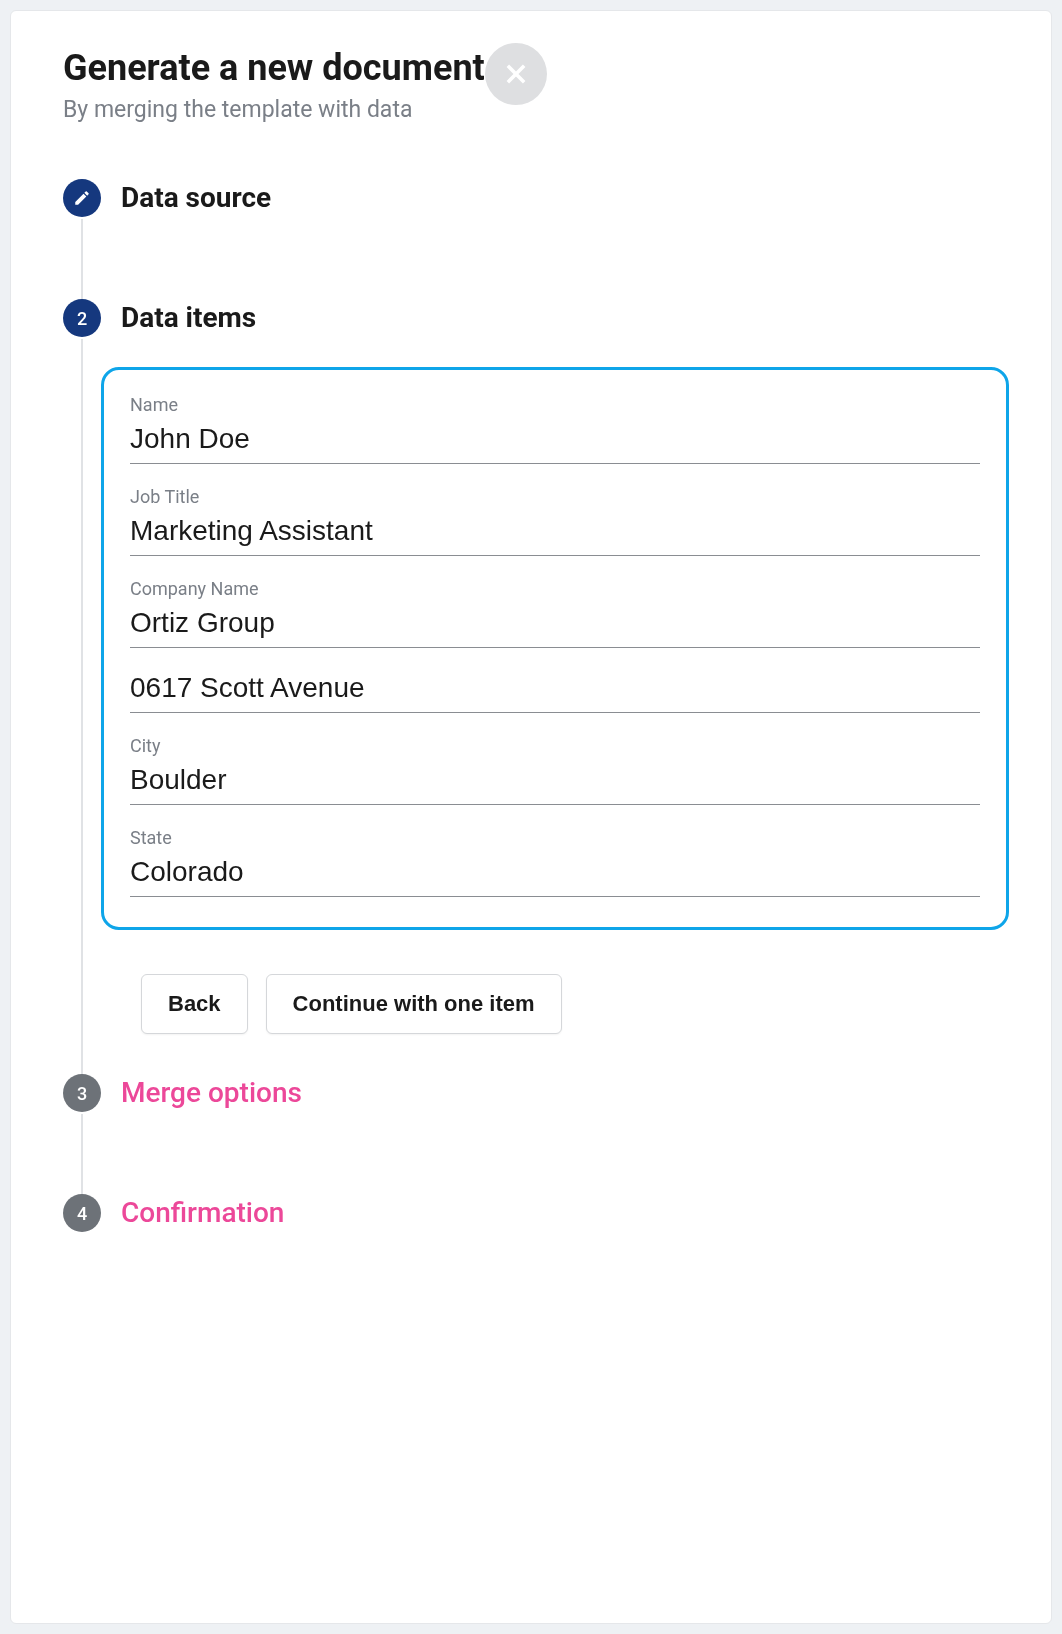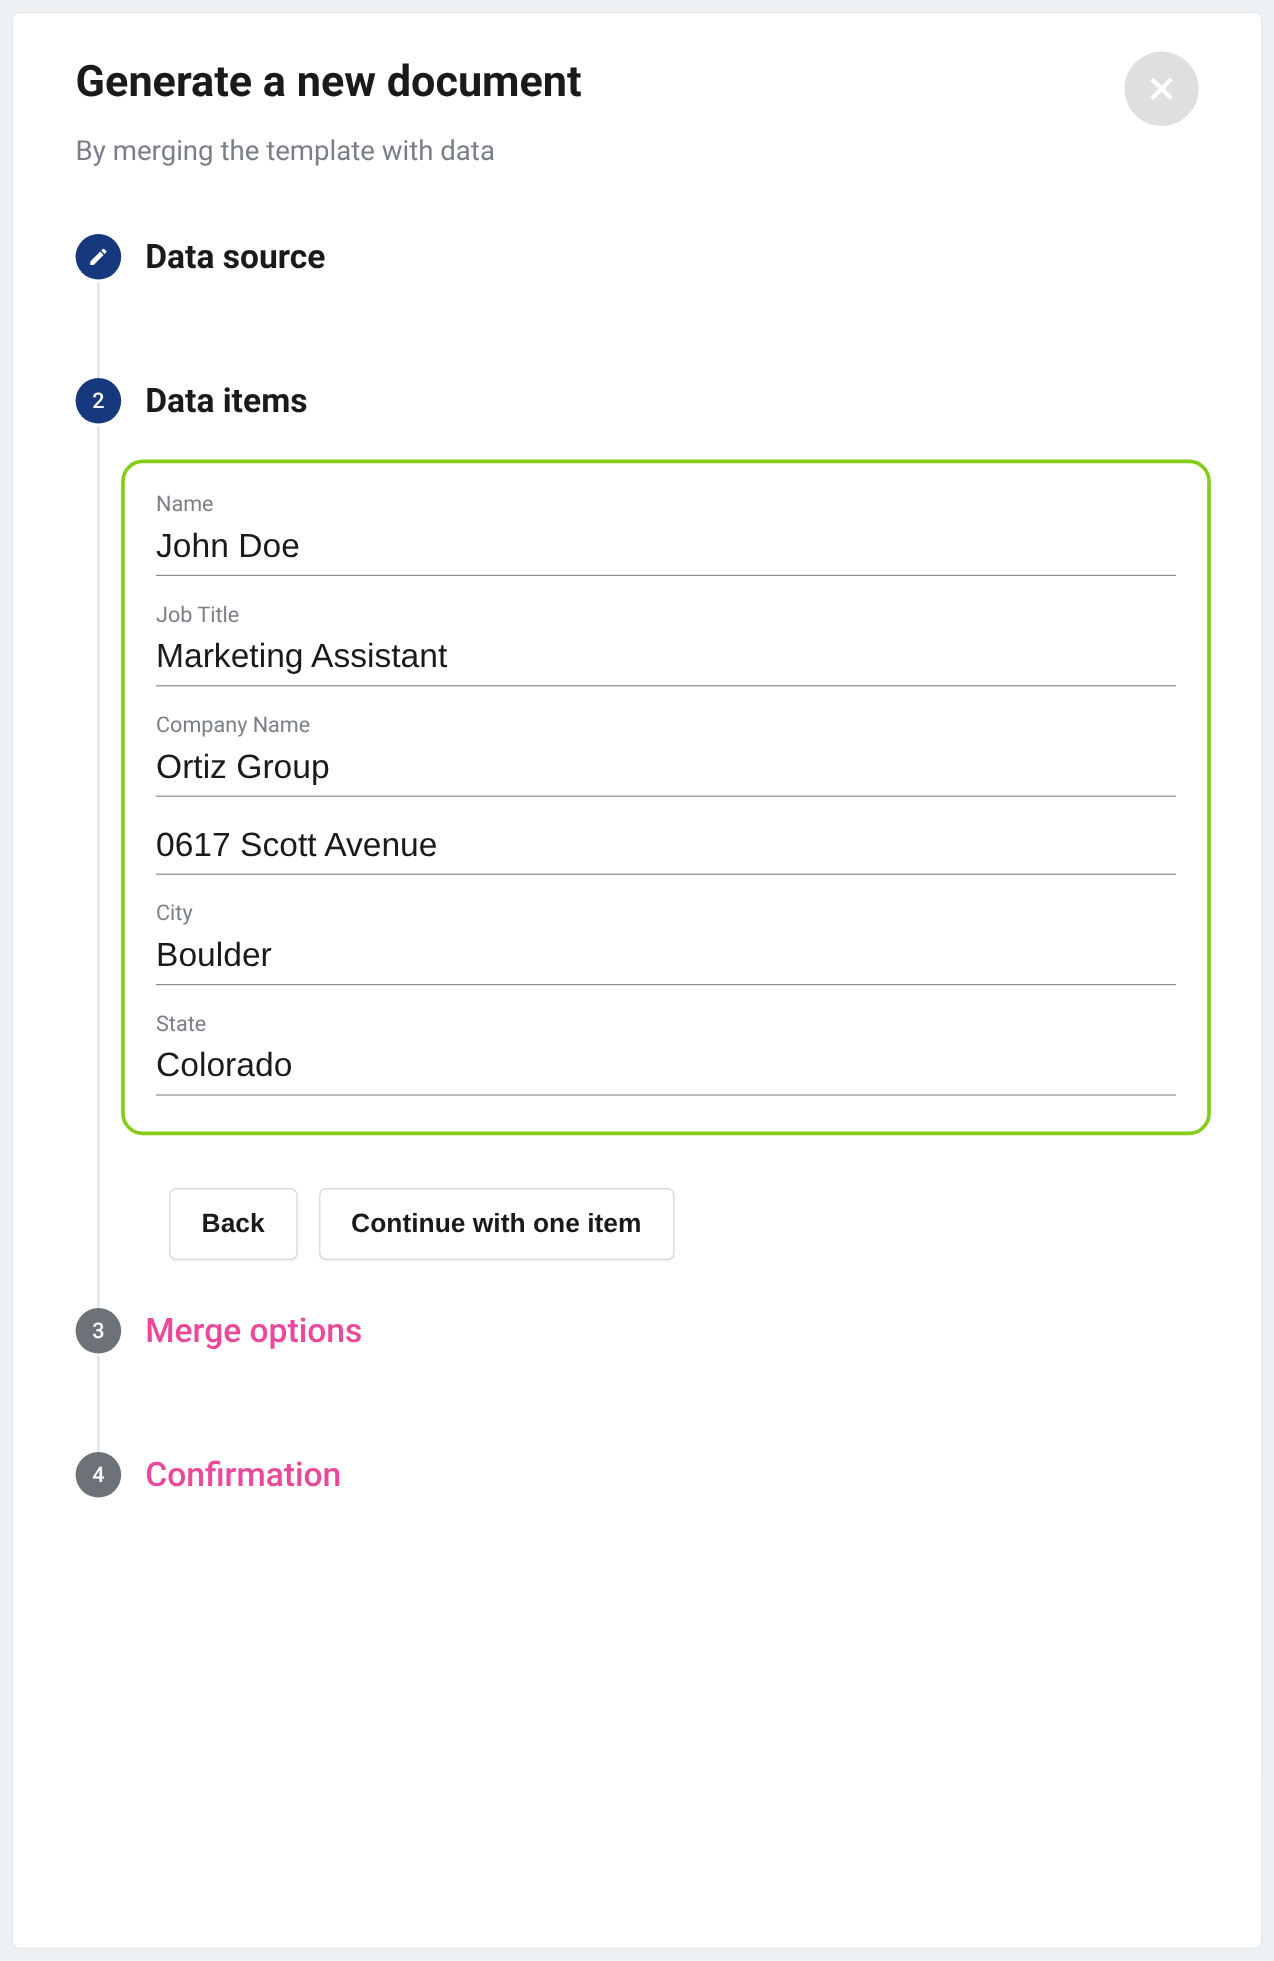--- a/index.html
+++ b/index.html
@@ -13,23 +13,23 @@
   }
   .panel {
     background: #fff;
     border: 1px solid #e5e7ea;
     border-radius: 6px;
     width: 100%;
     height: 100%;
     padding: 36px 52px 40px 52px;
     position: relative;
   }
-  .header { display: flex; align-items: flex-start; justify-content: space-between; }
+  .header { display: flex; align-items: flex-start; }
   .header-text h1 { font-size: 36px; font-weight: 700; color: #1a1a1a; line-height: 1.2; }
-  .header-text p { font-size: 23px; color: #7a7f87; margin-top: 22px; }
+  .header-text p { font-size: 23px; color: #7a7f87; margin-top: 6px; }
   .close-btn {
     width: 62px; height: 62px; border-radius: 50%;
     background: #dedfe1; display: flex; align-items: center; justify-content: center;
     cursor: pointer; flex-shrink: 0; margin-top: -4px;
   }
   .close-btn svg { width: 28px; height: 28px; stroke: #fff; stroke-width: 3; fill: none; }
 
   .stepper { margin-top: 56px; }
   .step { position: relative; padding-left: 58px; }
   .step-bullet {
@@ -42,21 +42,21 @@
   .step-bullet.inactive { background: #6d7278; }
   .step-bullet svg { width: 18px; height: 18px; fill: #fff; }
   .step-title { font-size: 28px; font-weight: 700; color: #1a1a1a; line-height: 38px; }
   .step-title.muted { color: #ec4899; font-weight: 500; }
   .connector {
     position: absolute; left: 18px; width: 2px; background: #e0e2e5;
   }
   .step-body { margin-top: 30px; padding-left: 0; padding-bottom: 40px; }
 
   .form-card {
-    border: 3px solid #84cc16;
+    border: 3px solid #0ea5e9;
     border-radius: 18px;
     padding: 24px 26px 30px 26px;
     margin-left: -20px;
     margin-right: -10px;
   }
   .field { margin-bottom: 22px; }
   .field:last-child { margin-bottom: 0; }
   .field-label { font-size: 18px; color: #7a7f87; margin-bottom: 6px; display: block; }
   .field-input {
     width: 100%;

